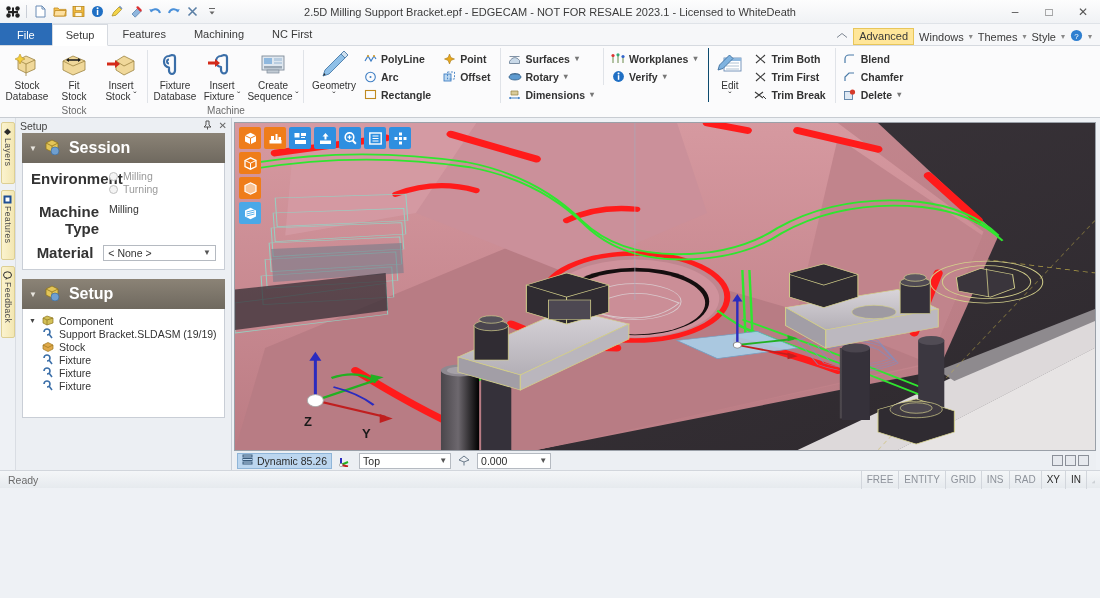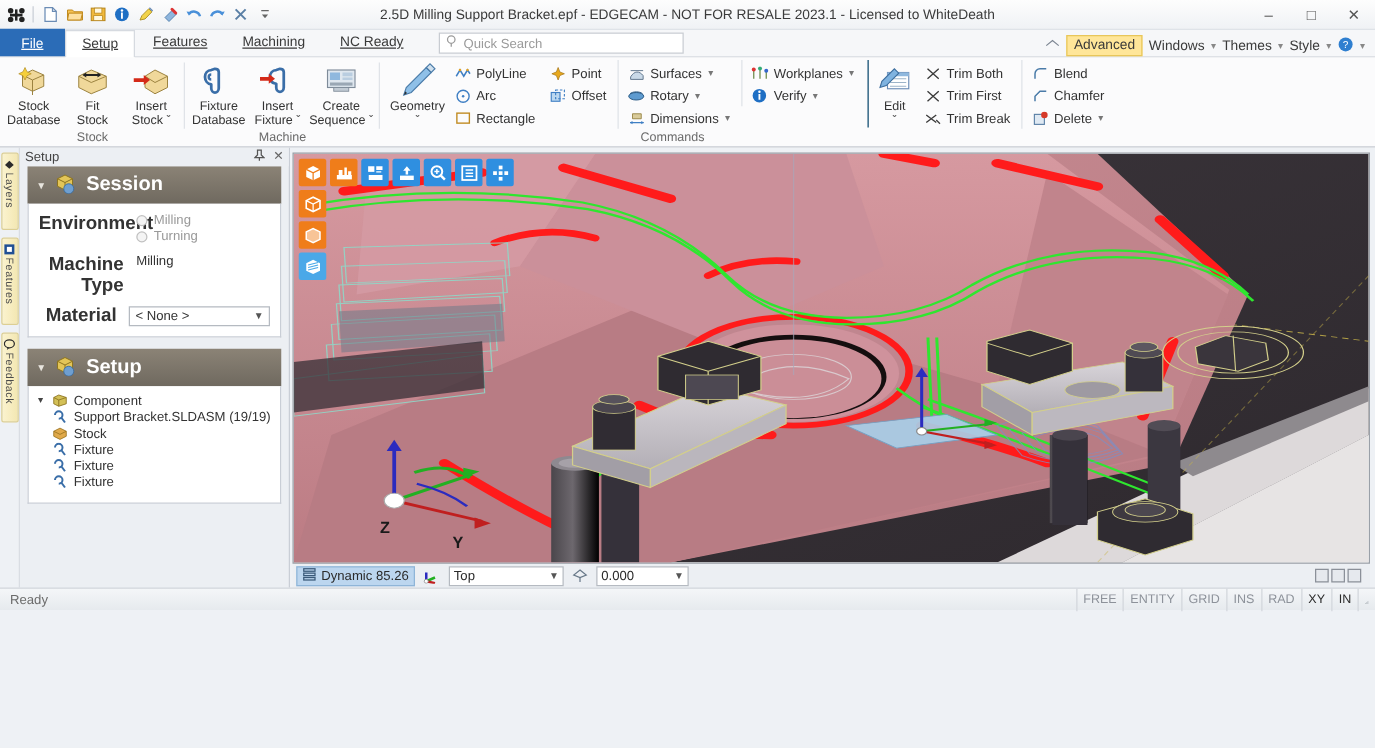--- a/index.html
+++ b/index.html
@@ -35,21 +35,21 @@
   
   .ribbon-tabs {
     height: 22px; flex: 0 0 22px;
     background: #f6f7f9;
     display: flex; align-items: flex-end; position: relative;
     border-bottom: 1px solid #d6dae0;
   }
   .rtab {
     padding: 2px 13px 3px 13px; font-size: 11px; color: #3a3a3a;
     line-height: 16px; height: 22px; display: flex; align-items: center;
-    border: 1px solid transparent; border-bottom: none; text-decoration: underline;
+    border: 1px solid transparent; border-bottom: none;
   }
   .rtab.file { background: #2b6cb7; color: #fff; padding: 0 16px; height: 22px; }
   .rtab.active { background: #fff; border-color: #d6dae0; border-bottom: 1px solid #fff;
     margin-bottom: -1px; position: relative; z-index: 2; }
   .quicksearch {
     margin-left: 14px; width: 196px; height: 17px; background: #fff;
     border: 1px solid #c8ccd2; display: flex; align-items: center; gap: 5px;
     padding: 0 5px; color: #9a9a9a; font-size: 10.5px; align-self: center;
   }
   .ribbon-right { margin-left: auto; display: flex; align-items: center; gap: 5px; padding-right: 8px; font-size: 11px; color: #3a3a3a; }
@@ -67,21 +67,21 @@
   .rgroup::after { content: ""; position: absolute; right: 0; top: 4px; bottom: 14px; width: 1px; background: #e0e3e8; }
   .rgroup.last::after { display: none; }
 
   .bigbtn {
     width: 46px; display: flex; flex-direction: column; align-items: center;
     padding-top: 2px; text-align: center; line-height: 11px; font-size: 10px; color: #333;
   }
   .bigbtn .glyph { height: 30px; display: flex; align-items: center; justify-content: center; }
   .bigbtn .lbl { display: block; }
 
-  .smallcol { display: flex; flex-direction: column; gap: 1px; padding-top: 2px; }
+  .smallcol { display: flex; flex-direction: column; gap: 1px; padding-top: 2px; font-weight: bold; }
   .smallbtn {
     display: flex; align-items: center; gap: 4px; font-size: 10.5px; color: #333;
     padding: 1px 4px 1px 2px; height: 17px; white-space: nowrap; border-radius: 2px;
   }
   .smallbtn .sg { width: 14px; height: 14px; display: flex; align-items: center; justify-content: center; flex: 0 0 14px; }
   .smallbtn .car { color: #777; font-size: 8px; margin-left: 1px; }
 
   
   .main { flex: 1; display: flex; min-height: 0; background: #eef1f5; }
 
@@ -117,21 +117,21 @@
   .frow { display: flex; align-items: flex-start; margin-bottom: 7px; }
   .frow .flabel { width: 78px; text-align: right; padding-right: 10px; font-size: 15px; font-weight: bold; color: #333; }
   .frow .fvalue { font-size: 10.5px; color: #333; }
   .radio-line { display: flex; align-items: center; gap: 5px; font-size: 10.5px; color: #9a9a9a; line-height: 13px; }
   .radio-dot { width: 9px; height: 9px; border: 1px solid #c0c0c0; border-radius: 50%; background: #f4f4f4; flex: 0 0 9px; }
   .combo { width: 122px; height: 16px; background: #fff; border: 1px solid #b5bac1;
     display: flex; align-items: center; padding: 0 4px; font-size: 10.5px; color: #333; }
   .combo .cg { margin-left: auto; font-size: 8px; color: #555; }
 
   
-  .tree { background: #fff; border: 1px solid #c9ced6; border-top: none; padding: 5px 6px 10px 6px; }
+  .tree { background: #fff; border: 1px solid #c9ced6; border-top: none; padding: 5px 6px 25px 6px; }
   .tnode { display: flex; align-items: center; gap: 5px; height: 13px; font-size: 10.5px; color: #333; }
   .tnode .tri { font-size: 7px; color: #444; width: 8px; }
   .tnode .tic { width: 12px; height: 12px; display: flex; align-items: center; justify-content: center; flex: 0 0 12px; }
   .tnode.child { padding-left: 13px; }
 
   
   .viewwrap { flex: 1; display: flex; flex-direction: column; min-width: 0; padding: 4px 4px 0 2px; }
   .viewport { flex: 1; position: relative; overflow: hidden; border: 1px solid #9aa0a8;
     background: #e9e9e9; }
   .vp-toolbar { position: absolute; left: 4px; top: 4px; z-index: 6; display: flex; gap: 3px; }
@@ -252,30 +252,21 @@
       <div>□</div>
       <div class="closebtn">✕</div>
     </div>
   </div>
 
   <div class="ribbon-tabs">
     <div class="rtab file">File</div>
     <div class="rtab active">Setup</div>
     <div class="rtab">Features</div>
     <div class="rtab">Machining</div>
-    <div class="rtab">NC Ready</div>
-    <div class="quicksearch">
-      <span>
-        <svg width="9" height="10" viewBox="0 0 9 10">
-            <circle cx="4" cy="3.6" r="3" fill="none" stroke="#9a9a9a" stroke-width="1"></circle>
-            <path d="M4 6.8v2.6" stroke="#9a9a9a" stroke-width="1"></path>
-          </svg>
-      </span>
-      <span>Quick Search</span>
-    </div>
+    <div class="rtab">NC First</div>
     <div class="ribbon-right">
       <span>
         <svg width="12" height="9" viewBox="0 0 12 9">
             <path d="M1 5.5L6 1.5l5 4" fill="none" stroke="#7d8692" stroke-width="1"></path>
           </svg>
       </span>
       <span class="chip">Advanced</span>
       <span>Windows</span>
       <span class="drop">▾</span>
       <span>Themes</span>
@@ -566,21 +557,20 @@
               <svg width="13" height="12" viewBox="0 0 13 12">
                   <rect x="1.5" y="2.5" width="8" height="8" fill="#dfe9f3" stroke="#5a7fa5" stroke-width=".9"></rect>
                   <circle cx="9.5" cy="3" r="2.6" fill="#d63a2a"></circle>
                 </svg>
             </span>
             <span>Delete</span>
             <span class="car">▾</span>
           </div>
         </div>
       </div>
-      <div class="gtitle" style="width:460px">Commands</div>
     </div>
   </div>
 
   <div class="main">
 
     <div class="vstrip">
       <div class="vtab" style="height:62px">
         <span class="vt-ic">
           <svg width="9" height="9" viewBox="0 0 9 9">
               <path d="M1 5l3.5-3.5L8 5 4.5 8z" fill="#2b2b2b"></path>

